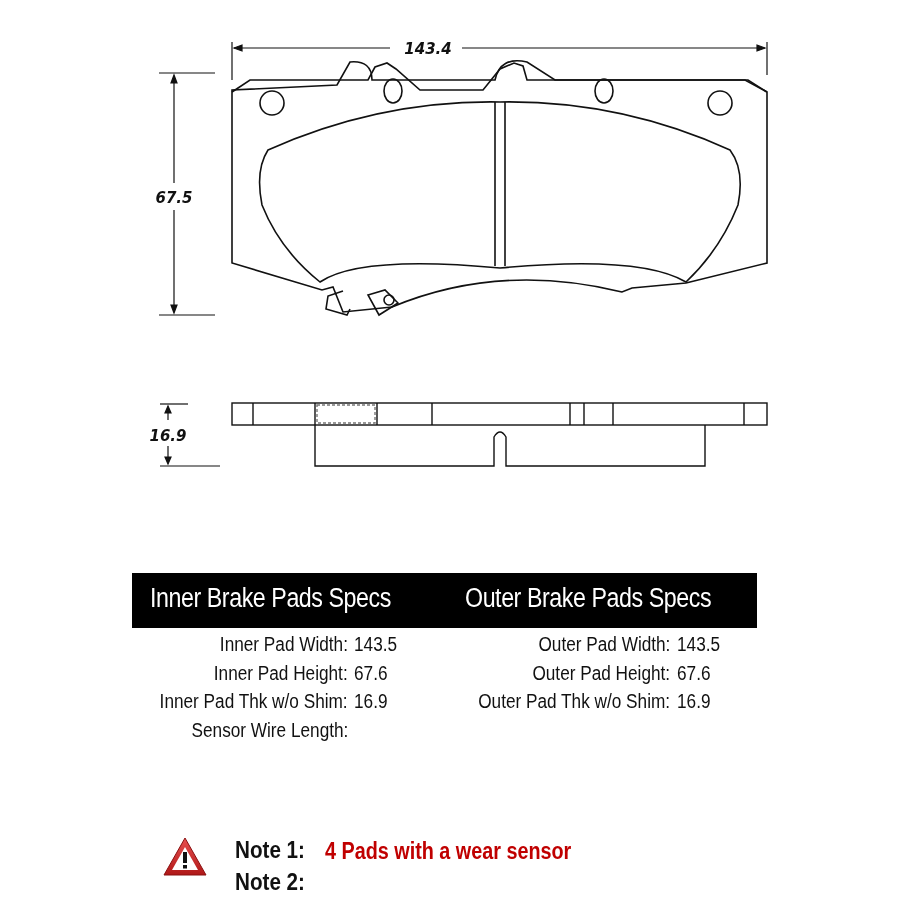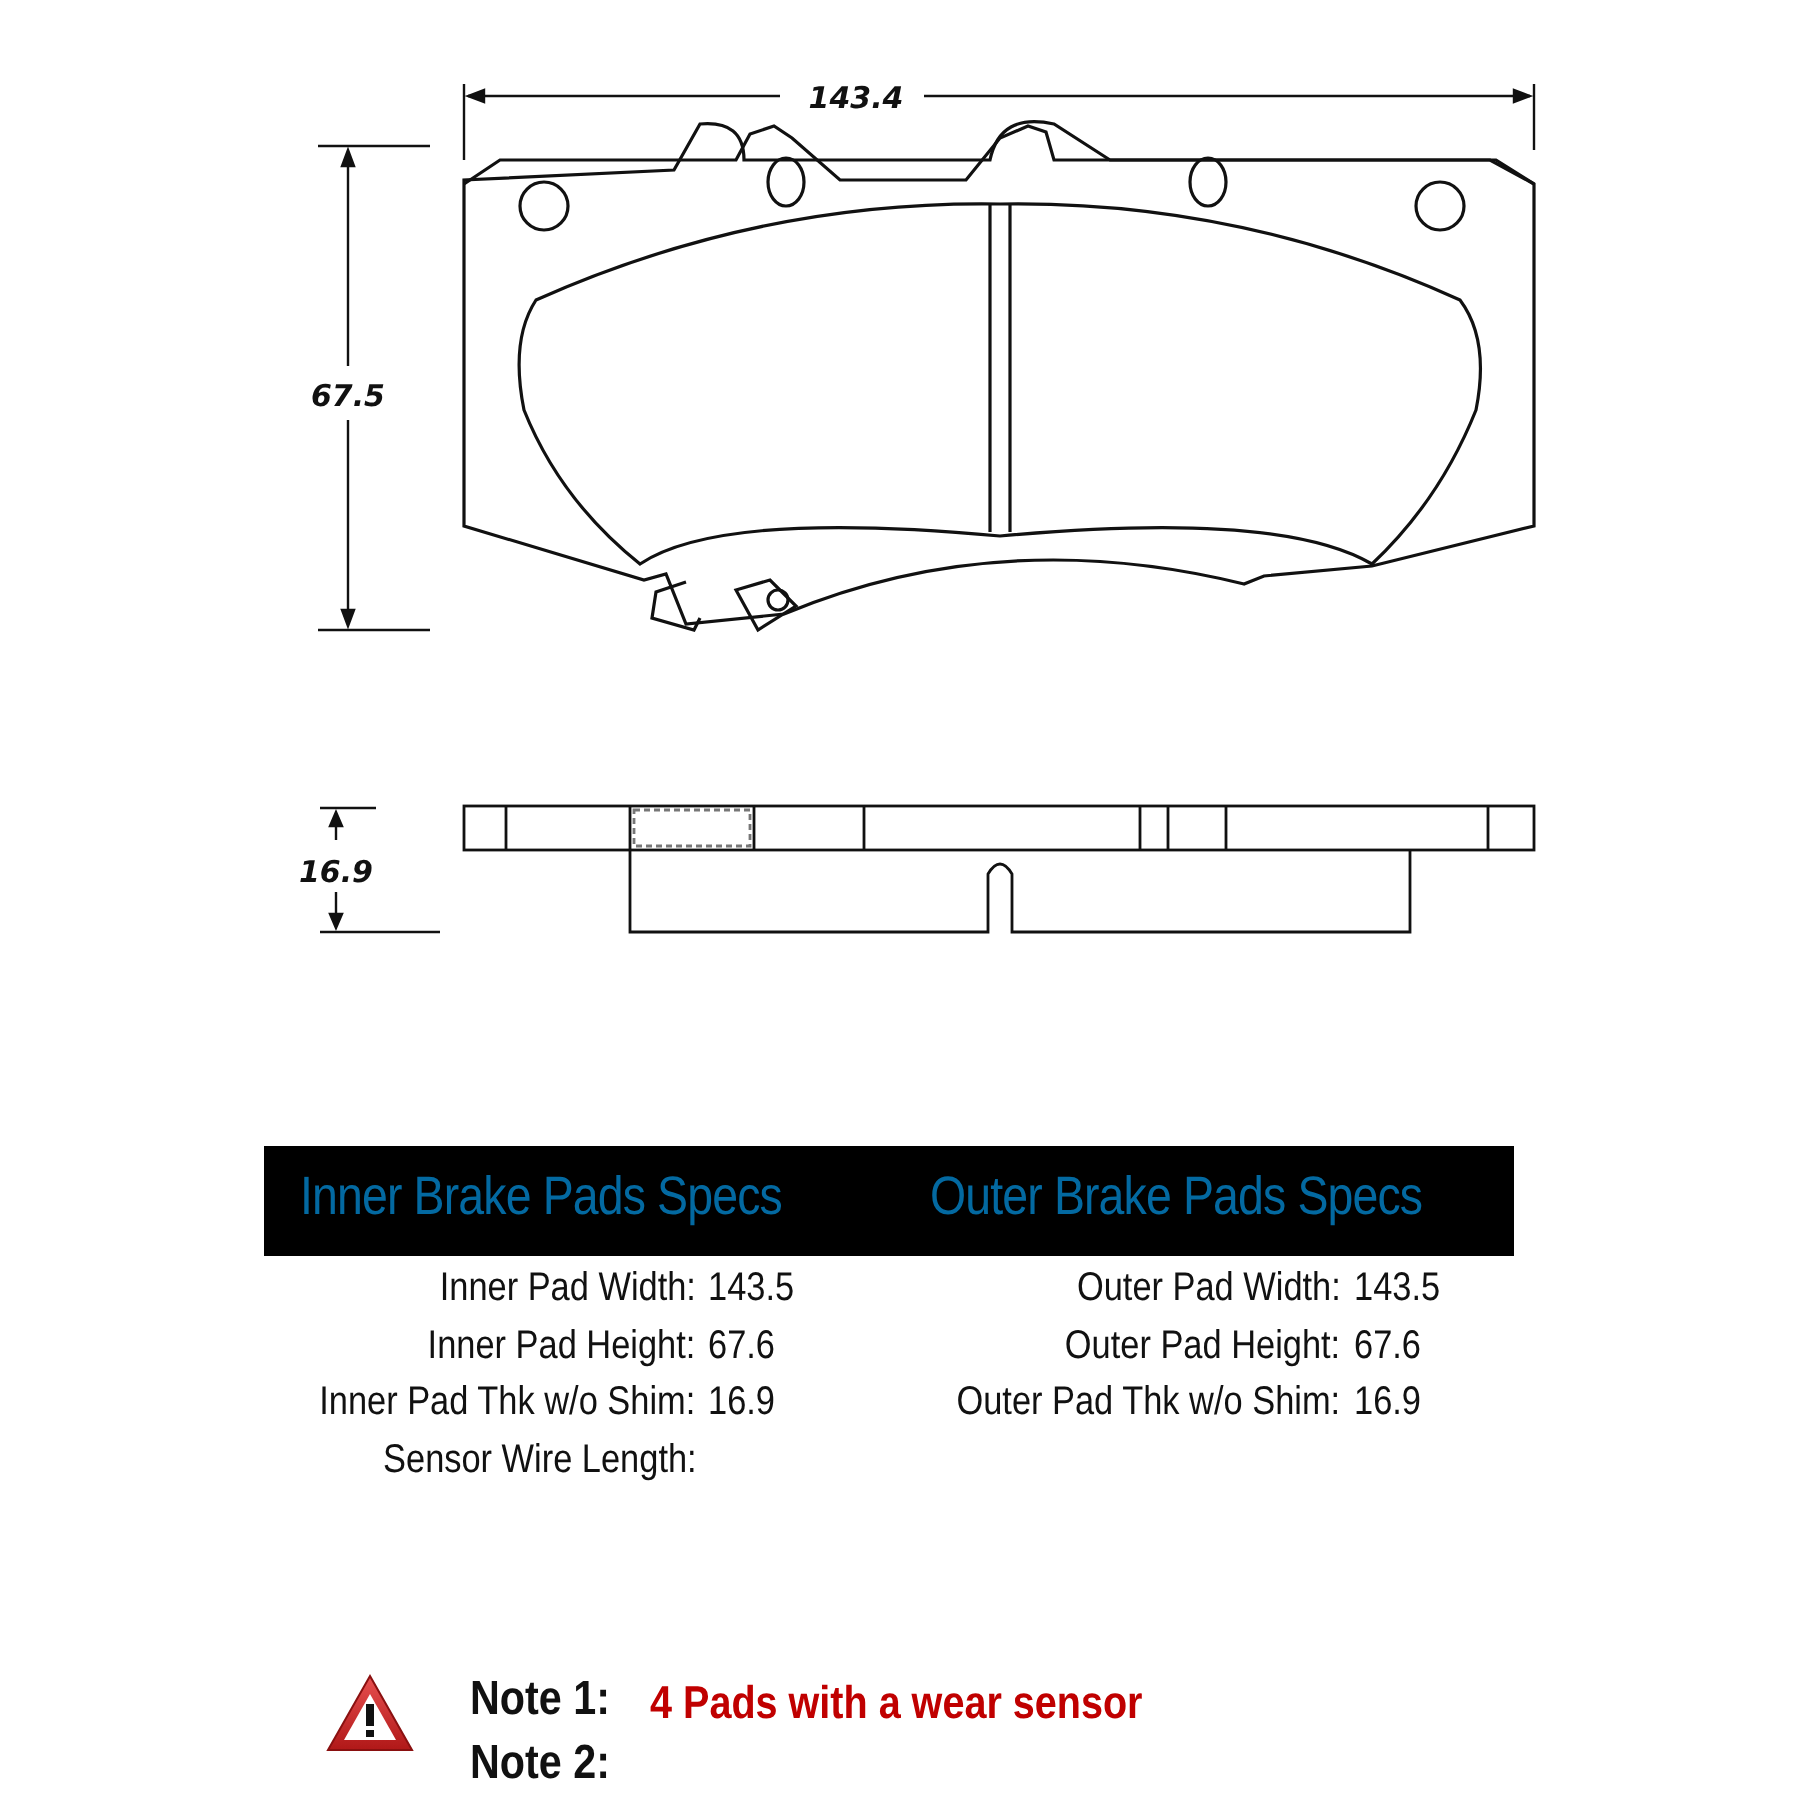--- a/index.html
+++ b/index.html
@@ -1,19 +1,19 @@
 <!DOCTYPE html>
 <html><head>
 <meta charset="utf-8">
 <style>
   html, body { margin:0; padding:0; background:#fff; }
   body { width:910px; height:910px; position:relative; overflow:hidden; font-family:"Liberation Sans", sans-serif; }
   svg.drawing { position:absolute; left:0; top:0; }
   .dim { font-family:"DejaVu Sans", sans-serif; font-weight:bold; font-style:italic; font-size:15px; fill:#111; }
-  .spec-header { position:absolute; left:132px; top:573px; width:625px; height:55px; background:#000; color:#0369a1; }
+  .spec-header { position:absolute; left:132px; top:573px; width:625px; height:55px; background:#000; color:#ffffff; }
   .spec-header span { position:absolute; top:10px; font-size:27px; letter-spacing:-0.5px; transform:scaleX(0.86); transform-origin:left center; white-space:nowrap; }
   .row { position:absolute; font-size:20px; color:#111; transform:scaleX(0.86); white-space:nowrap; }
   .note { position:absolute; font-weight:bold; font-size:24px; transform:scaleX(0.86); transform-origin:left center; white-space:nowrap; }
 </style>
 </head>
 <body>
 
 <svg class="drawing" width="910" height="910">
 
   <g stroke="#111" stroke-width="1.2" fill="none">

